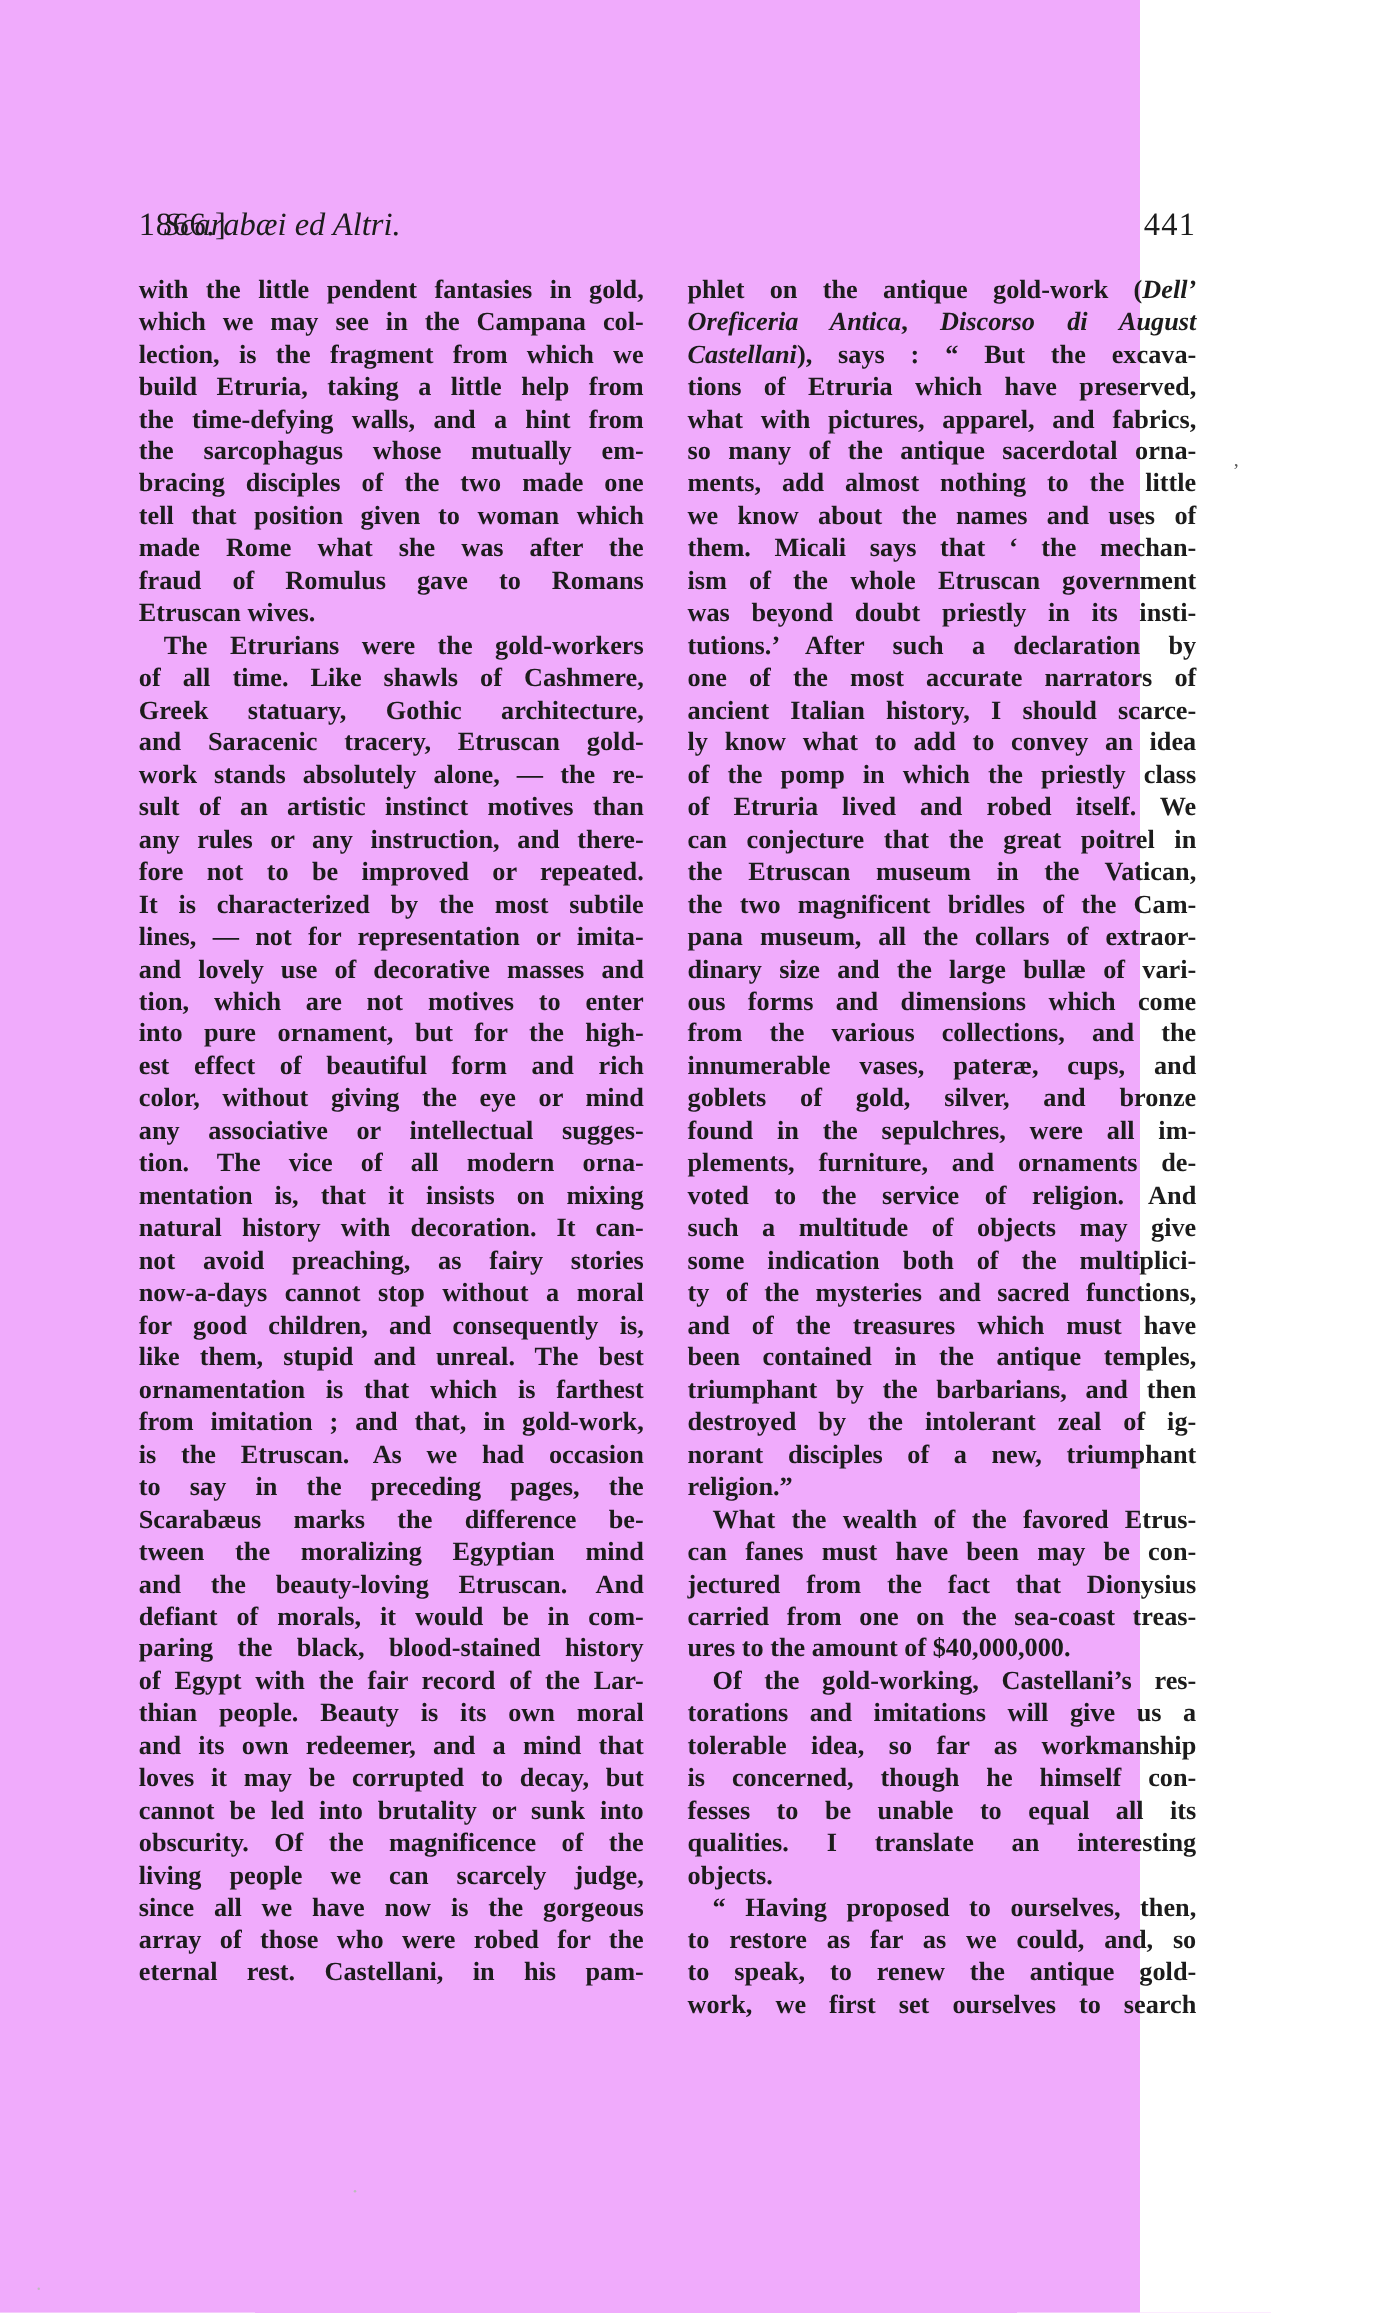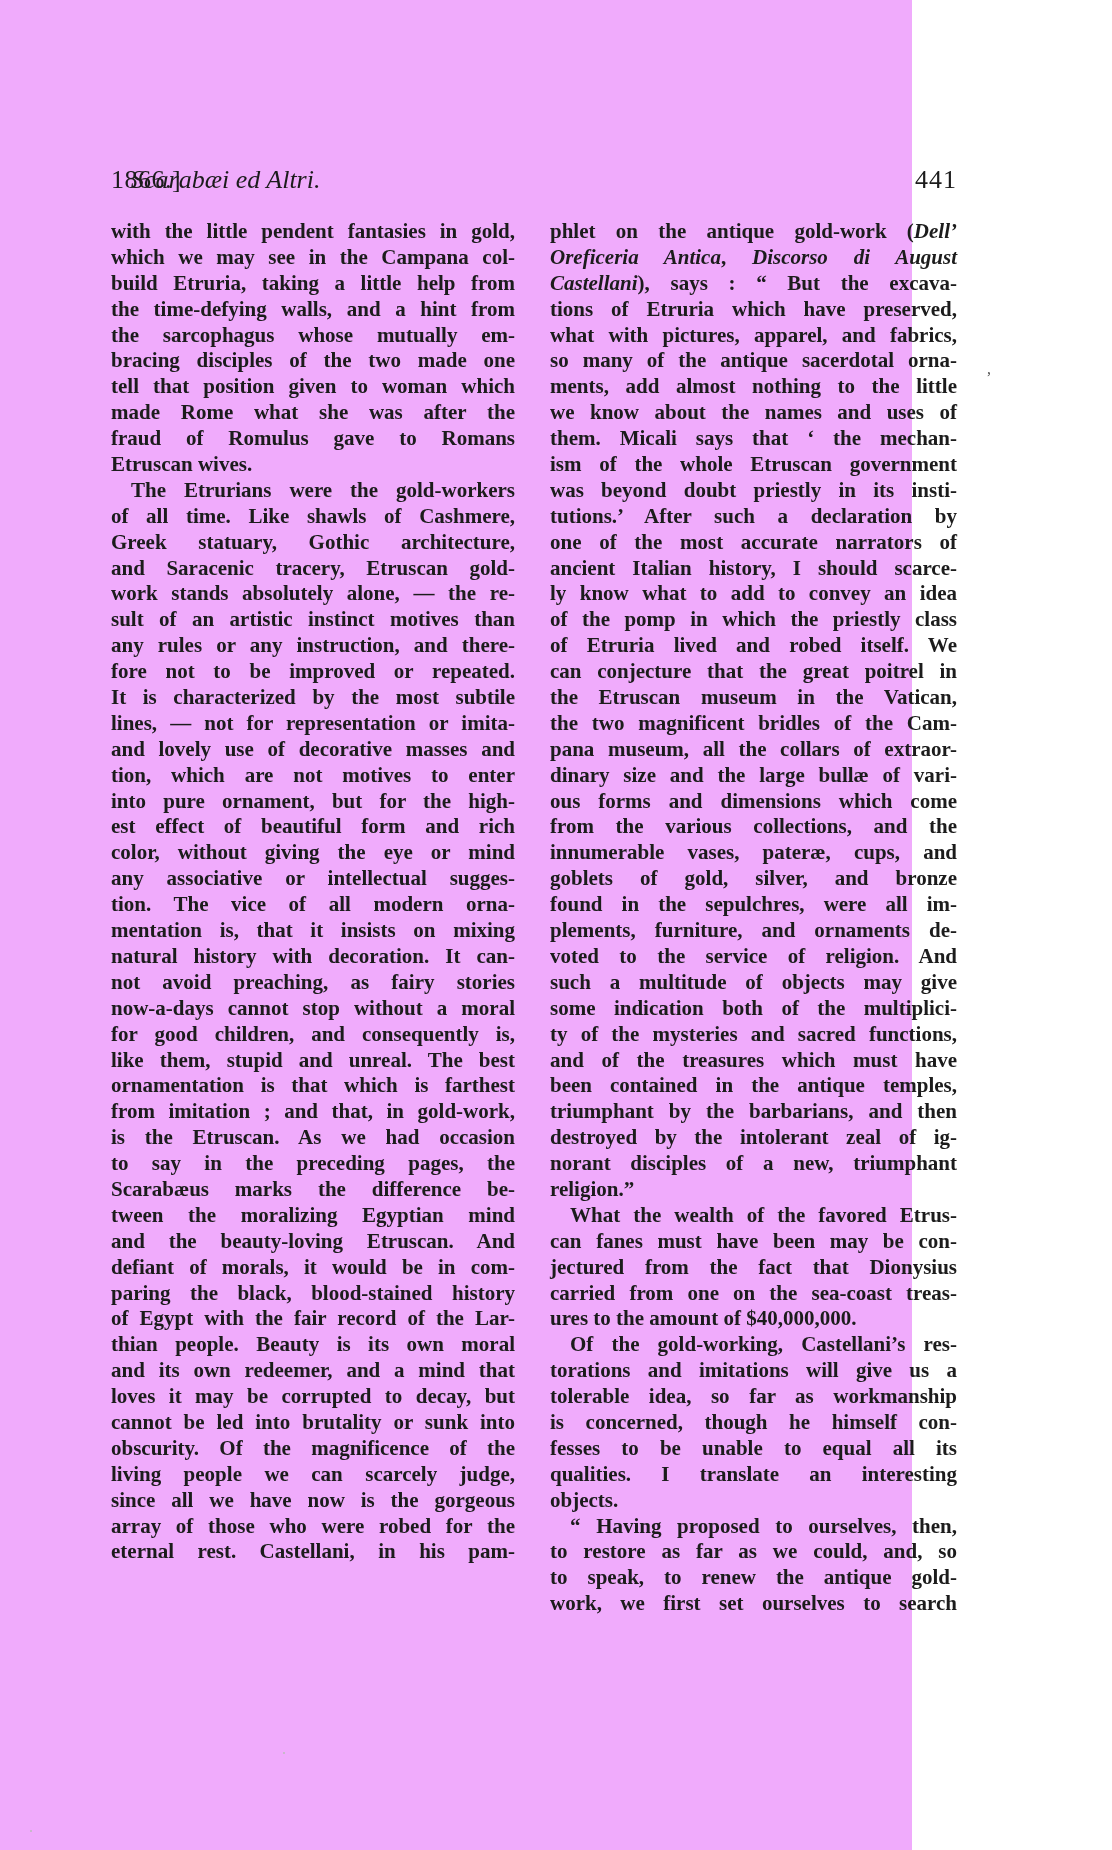--- a/index.html
+++ b/index.html
@@ -98,20 +98,21 @@
 
   <div class="running-head">
     <span class="year">1866.]</span>
     <span class="title">Scarabæi ed Altri.</span>
     <span class="pageno">441</span>
   </div>
 
   <div class="column col-left">
     <span class="line">with the little pendent fantasies in gold,</span>
     <span class="line">which we may see in the Campana col-</span>
+    <span class="line">lection, is the fragment from which we</span>
     <span class="line">build Etruria, taking a little help from</span>
     <span class="line">the time-defying walls, and a hint from</span>
     <span class="line">the sarcophagus whose mutually em-</span>
     <span class="line">bracing disciples of the two made one</span>
     <span class="line">tell that position given to woman which</span>
     <span class="line">made Rome what she was after the</span>
     <span class="line">fraud of Romulus gave to Romans</span>
     <span class="line last">Etruscan wives.</span>
     <span class="line indent">The Etrurians were the gold-workers</span>
     <span class="line">of all time.  Like shawls of Cashmere,</span>

